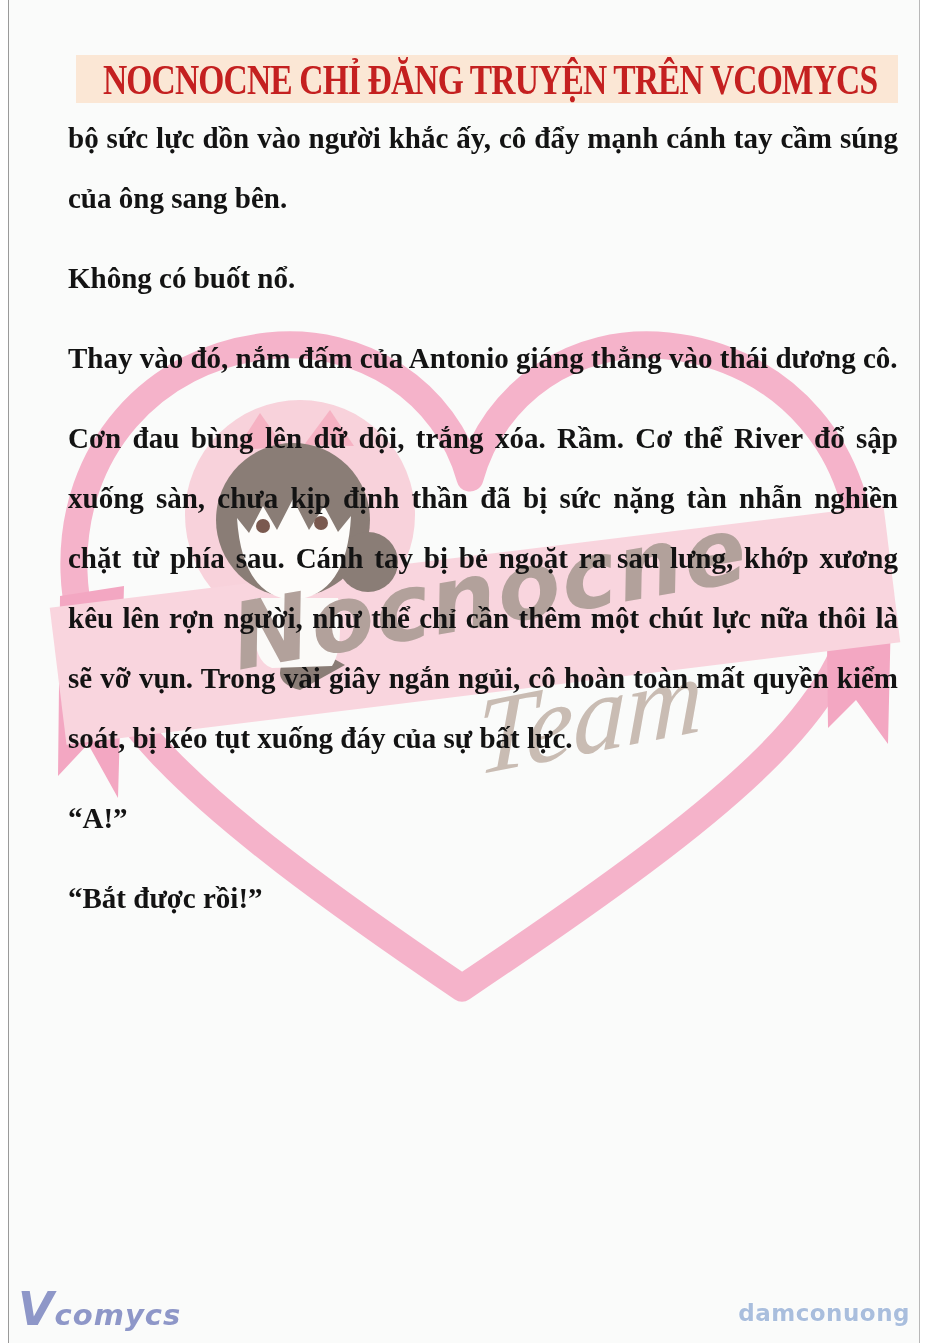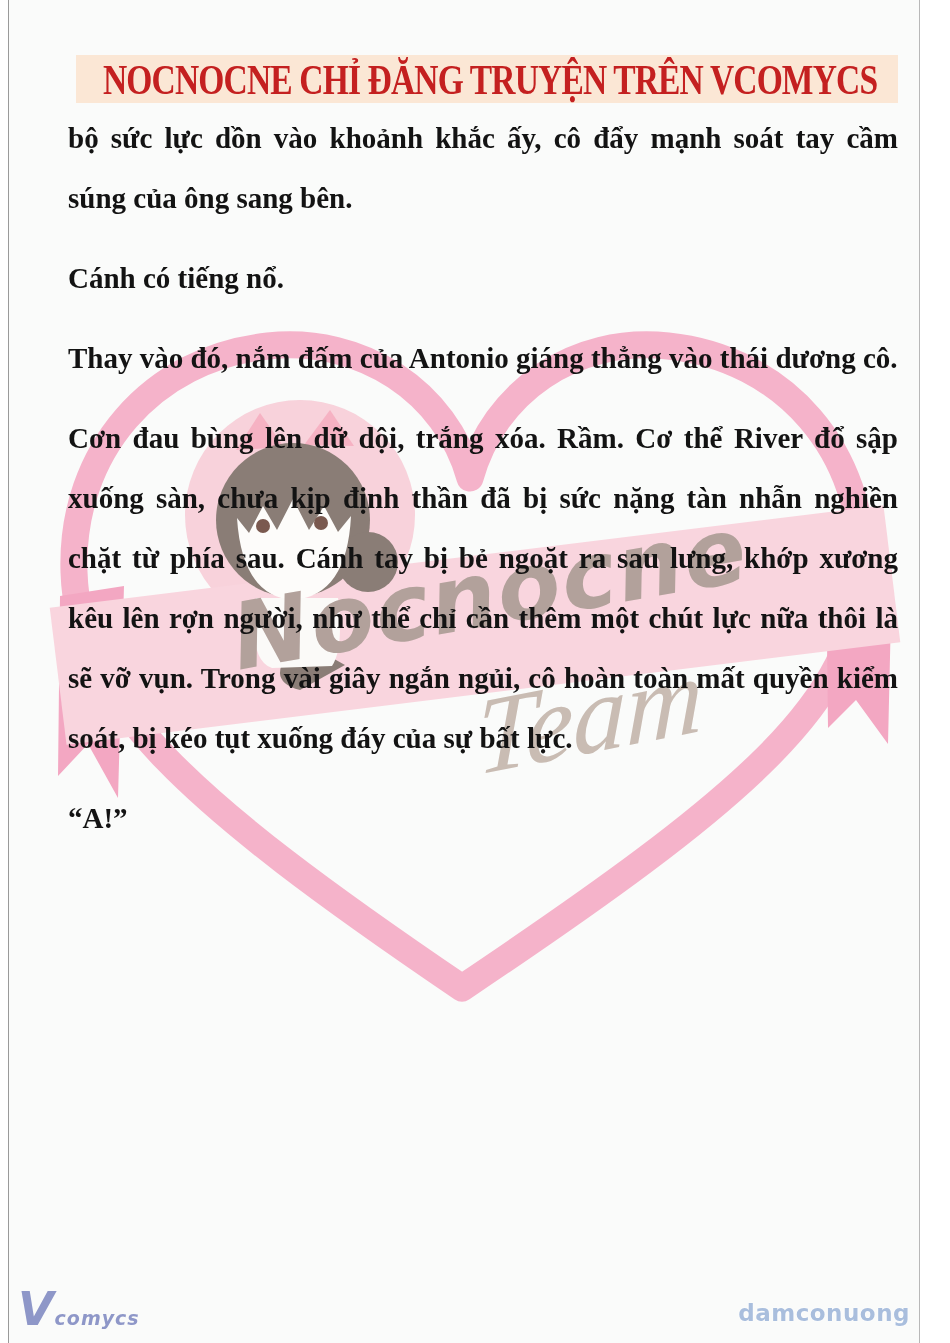--- a/index.html
+++ b/index.html
@@ -65,21 +65,21 @@
     color: #131313;
     text-align: justify;
     margin-bottom: 20px;
   }
 
   
   .footer-logo {
     position: absolute; left: 18px; top: 1286px; z-index: 3;
     font-family: "DejaVu Sans", sans-serif;
     font-style: italic; font-weight: 700;
-    font-size: 19px; color: #8e97c8; letter-spacing: 1px;
+    font-size: 29px; color: #8e97c8; letter-spacing: 1px;
     line-height: 1;
   }
   .footer-logo::first-letter { font-size: 46px; }
   .footer-credit {
     position: absolute; right: 40px; top: 1300px; z-index: 3;
     font-family: "DejaVu Sans", sans-serif;
     font-weight: 700; font-size: 23px; color: #a9bedd;
     text-shadow: 0 0 3px #ffffff, 0 0 1px #ffffff;
     letter-spacing: 0.5px;
     margin-left: 34px;
@@ -119,21 +119,22 @@
   </svg>
   <div class="wm-ribbon-word">Nocnocne</div>
   <div class="wm-script-word">Team</div>
 </div>
 
 <div class="header-strip">
   <span class="header-text">NOCNOCNE CHỈ ĐĂNG TRUYỆN TRÊN VCOMYCS</span>
 </div>
 
 <div class="content">
-    <p>bộ sức lực dồn vào khoảnh khắc ấy, cô đẩy mạnh soát tay cầm súng của ông sang bên.</p>
-    <p>Cánh có tiếng nổ.</p>
+    <p>bộ sức lực dồn vào người khắc ấy, cô đẩy mạnh cánh tay cầm súng của ông sang bên.</p>
+    <p>Không có buốt nổ.</p>
     <p>Thay vào đó, nắm đấm của Antonio giáng thẳng vào thái dương cô.</p>
     <p>Cơn đau bùng lên dữ dội, trắng xóa. Rầm. Cơ thể River đổ sập xuống sàn, chưa kịp định thần đã bị sức nặng tàn nhẫn nghiền chặt từ phía sau. Cánh tay bị bẻ ngoặt ra sau lưng, khớp xương kêu lên rợn người, như thể chỉ cần thêm một chút lực nữa thôi là sẽ vỡ vụn. Trong vài giây ngắn ngủi, cô hoàn toàn mất quyền kiểm soát, bị kéo tụt xuống đáy của sự bất lực.</p>
     <p>“A!”</p>
+    <p>“Bắt được rồi!”</p>
   </div>
 
 <div class="footer-logo">Vcomycs</div>
 <div class="footer-credit">damconuong</div>
 
 </body></html>

